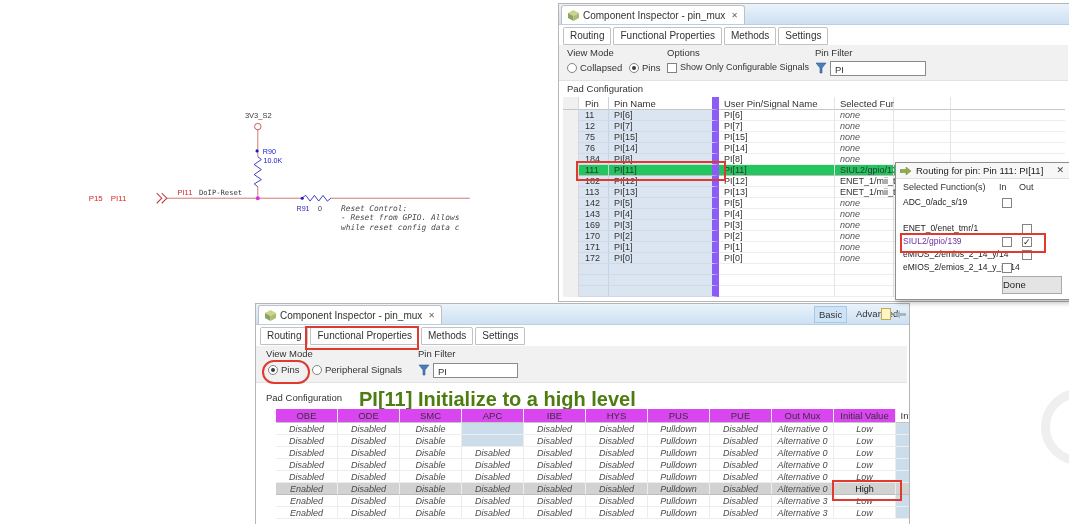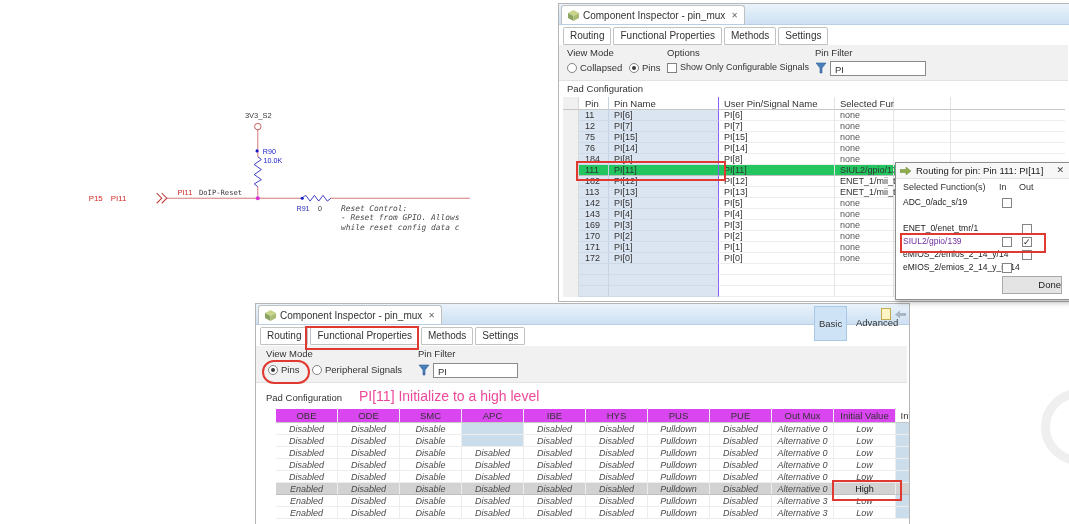--- a/index.html
+++ b/index.html
@@ -27,53 +27,53 @@
             line-height:15px;padding-left:4px;box-sizing:border-box}
   .redbox{position:absolute;border:2px solid #e0392f;pointer-events:none;z-index:30;background:transparent}
   .redoval{position:absolute;border:2px solid #e0392f;border-radius:12px;pointer-events:none;z-index:30}
   
   .t1{position:absolute;font-size:9px;color:#333}
   .t1 .row{display:flex;height:11px;line-height:11px;white-space:nowrap}
   .t1 .hrow{height:13px;line-height:13px}
   .t1 span{box-sizing:border-box;display:block;overflow:visible}
   .cg{width:16px;background:#f0f0f0;border-right:1px solid #d8d8d8}
   .cp{width:30px;padding-left:6px;background:#dbe5f1;border-right:1px solid #c7d3e2;border-bottom:1px solid #cfdae8}
-  .cn{width:110px;padding-left:5px;background:#dbe5f1;border-right:1px solid #8b5cf6;border-bottom:1px solid #cfdae8}
+  .cn{width:110px;padding-left:5px;background:#dbe5f1;border-right:7px solid #8b5cf6;border-bottom:1px solid #cfdae8}
   .cu{width:116px;padding-left:5px;border-right:1px solid #e4e4e4;border-bottom:1px solid #ededed}
   .cf{width:59px;padding-left:5px;border-right:1px solid #e4e4e4;border-bottom:1px solid #ededed;white-space:nowrap}
   .ce1{width:57px;border-right:1px solid #e4e4e4;border-bottom:1px solid #ededed}
   .ce2{width:114px;border-bottom:1px solid #ededed}
   .t1 .hrow span{background:#fff;font-size:9.5px;border-bottom:1px solid #c6c6c6;color:#333}
   .t1 .hrow .cg{background:#f0f0f0}
   .t1 .selrow span{background:#22c55e;border-bottom-color:#bdbdbd}
   .t1 .selrow .cg{background:#f0f0f0}
-  .it{color:#555}
+  .it{font-style:italic;color:#555}
   
   .t2{position:absolute;font-size:9px;color:#333}
   .t2 .row{display:flex;height:12px;line-height:12px;white-space:nowrap}
   .t2 .hrow{height:14px;line-height:14px}
   .t2 span{box-sizing:border-box;display:block;text-align:center}
   .bh{width:62px;font-size:9.5px;border-bottom:1px solid #c6c6c6;border-right:1px solid #ececec;background:#d946ef}
   .bhi{width:22px;font-size:9.5px;border-bottom:1px solid #c6c6c6;text-align:left;padding-left:3px;background:#fff}
   .bd{width:62px;font-style:italic;color:#4a4a4a;border-right:1px solid #ececec;border-bottom:1px solid #ededed}
   .bd.blue{background:#cbdcea}
   .bd.hi{font-style:normal;color:#111}
   .binte{width:22px;background:#cbdcea;border-bottom:1px solid #ededed}
   .t2 .selrow .bd,.t2 .selrow .binte{background:#d2d2d2;border-bottom-color:#bdbdbd}
   
   .dlg{position:absolute;background:#fff;border:1px solid #8f8f8f;box-shadow:2px 3px 5px rgba(0,0,0,.25);z-index:20}
   .dtitle{position:absolute;left:0;top:0;right:0;height:15px;background:#f7f7f7;border-bottom:1px solid #e0e0e0;
           font-size:9.5px;line-height:15px;color:#222}
   .drow{position:absolute;left:0;width:100%;height:13px;line-height:13px;font-size:8.5px;color:#222}
   .drow .dl{position:absolute;left:7px;white-space:nowrap}
   .din{left:106px;top:2px}
   .dout{left:126px;top:2px}
-  .btn{position:absolute;background:#e4e4e4;border:1px solid #a9a9a9;font-size:9.5px;text-align:right;color:#222}
-  .bheading{position:absolute;font-size:14px;color:#ec4899;white-space:nowrap;font-weight:400}
-  .chip{position:absolute;height:15px;line-height:15px;font-size:9.5px;padding:9px 4px;white-space:nowrap}
+  .btn{position:absolute;background:#e4e4e4;border:1px solid #a9a9a9;font-size:9.5px;text-align:left;color:#222}
+  .bheading{position:absolute;font-size:20px;color:#4d7c0f;white-space:nowrap;font-weight:700}
+  .chip{position:absolute;height:15px;line-height:15px;font-size:9.5px;padding:0 4px;white-space:nowrap}
   .chip.on{background:#cfe3f7;border:1px solid #a8c8e8}
   .purple{color:#7030a0}
   .watermark{position:absolute;width:58px;height:58px;border:9px solid #efefef;border-radius:50%;z-index:0}
 </style>
 </head>
 <body>
 
 <svg class="abs" style="left:0;top:85px" width="560" height="215" viewBox="0 85 560 300">
   <text x="231" y="131" font-size="10.5" fill="#3b3b3b">3V3_S2</text>
   <circle cx="249" cy="143" r="4.5" fill="none" stroke="#c04444" stroke-width="1.2"></circle>

